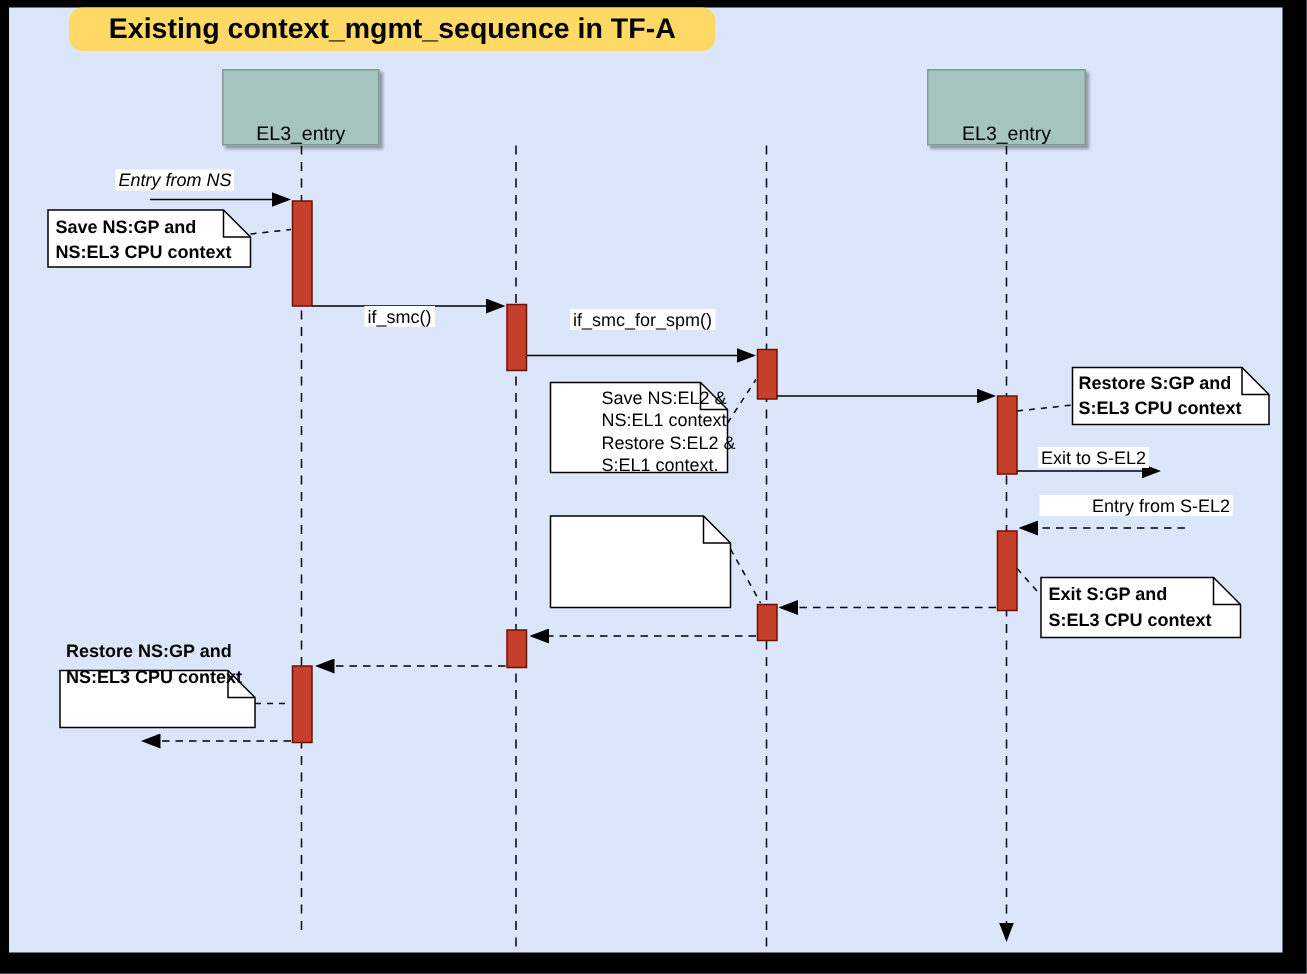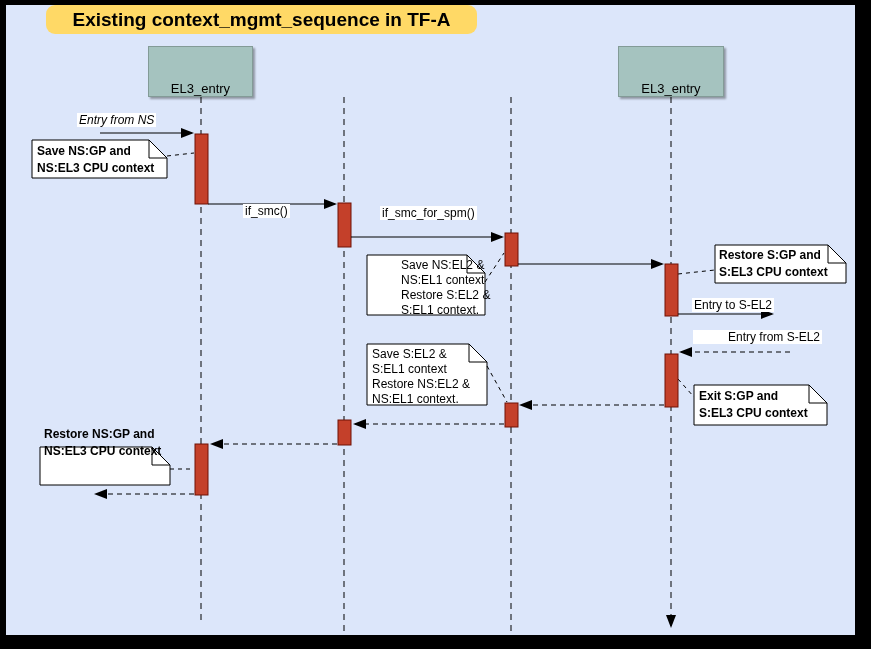--- a/index.html
+++ b/index.html
@@ -132,33 +132,29 @@
   <div class="abs actor" style="left:148px;top:46px;width:105px;">
     <span>EL3_entry</span>
   </div>
   <div class="abs actor" style="left:618px;top:46px;width:106px;">
     <span>EL3_entry</span>
   </div>
 
   <div class="abs msg-label" style="left:77px;top:113px;font-style:italic;">Entry from NS</div>
   <div class="abs msg-label" style="left:243px;top:204px;">if_smc()</div>
   <div class="abs msg-label" style="left:380px;top:206px;">if_smc_for_spm()</div>
-  <div class="abs msg-label" style="left:692px;top:298px;">Entry to S-EL2</div>
+  <div class="abs msg-label" style="left:692px;top:298px;">Exit to S-EL2</div>
   <div class="abs msg-label" style="left:693px;top:330px;padding-left:35px;">Entry from S-EL2</div>
 
   <div class="abs note-text two-line" style="left:37px;top:143px;width:126px;">Save NS:GP and
 NS:EL3 CPU context</div>
   <div class="abs note-text" style="left:372px;top:258px;width:110px;margin-left:29px;">Save NS:EL2 &amp;
 NS:EL1 context
 Restore S:EL2 &amp;
 S:EL1 context.</div>
   <div class="abs note-text two-line" style="left:719px;top:247px;width:124px;">Restore S:GP and
 S:EL3 CPU context</div>
-  <div class="abs note-text" style="left:372px;top:347px;width:112px;">Save S:EL2 &amp;
-S:EL1 context
-Restore NS:EL2 &amp;
-NS:EL1 context.</div>
   <div class="abs note-text two-line" style="left:699px;top:388px;width:126px;">Exit S:GP and
 S:EL3 CPU context</div>
   <div class="abs note-text two-line" style="left:44px;top:426px;width:124px;">Restore NS:GP and
 NS:EL3 CPU context</div>
 
 </div>
 
 </body></html>

